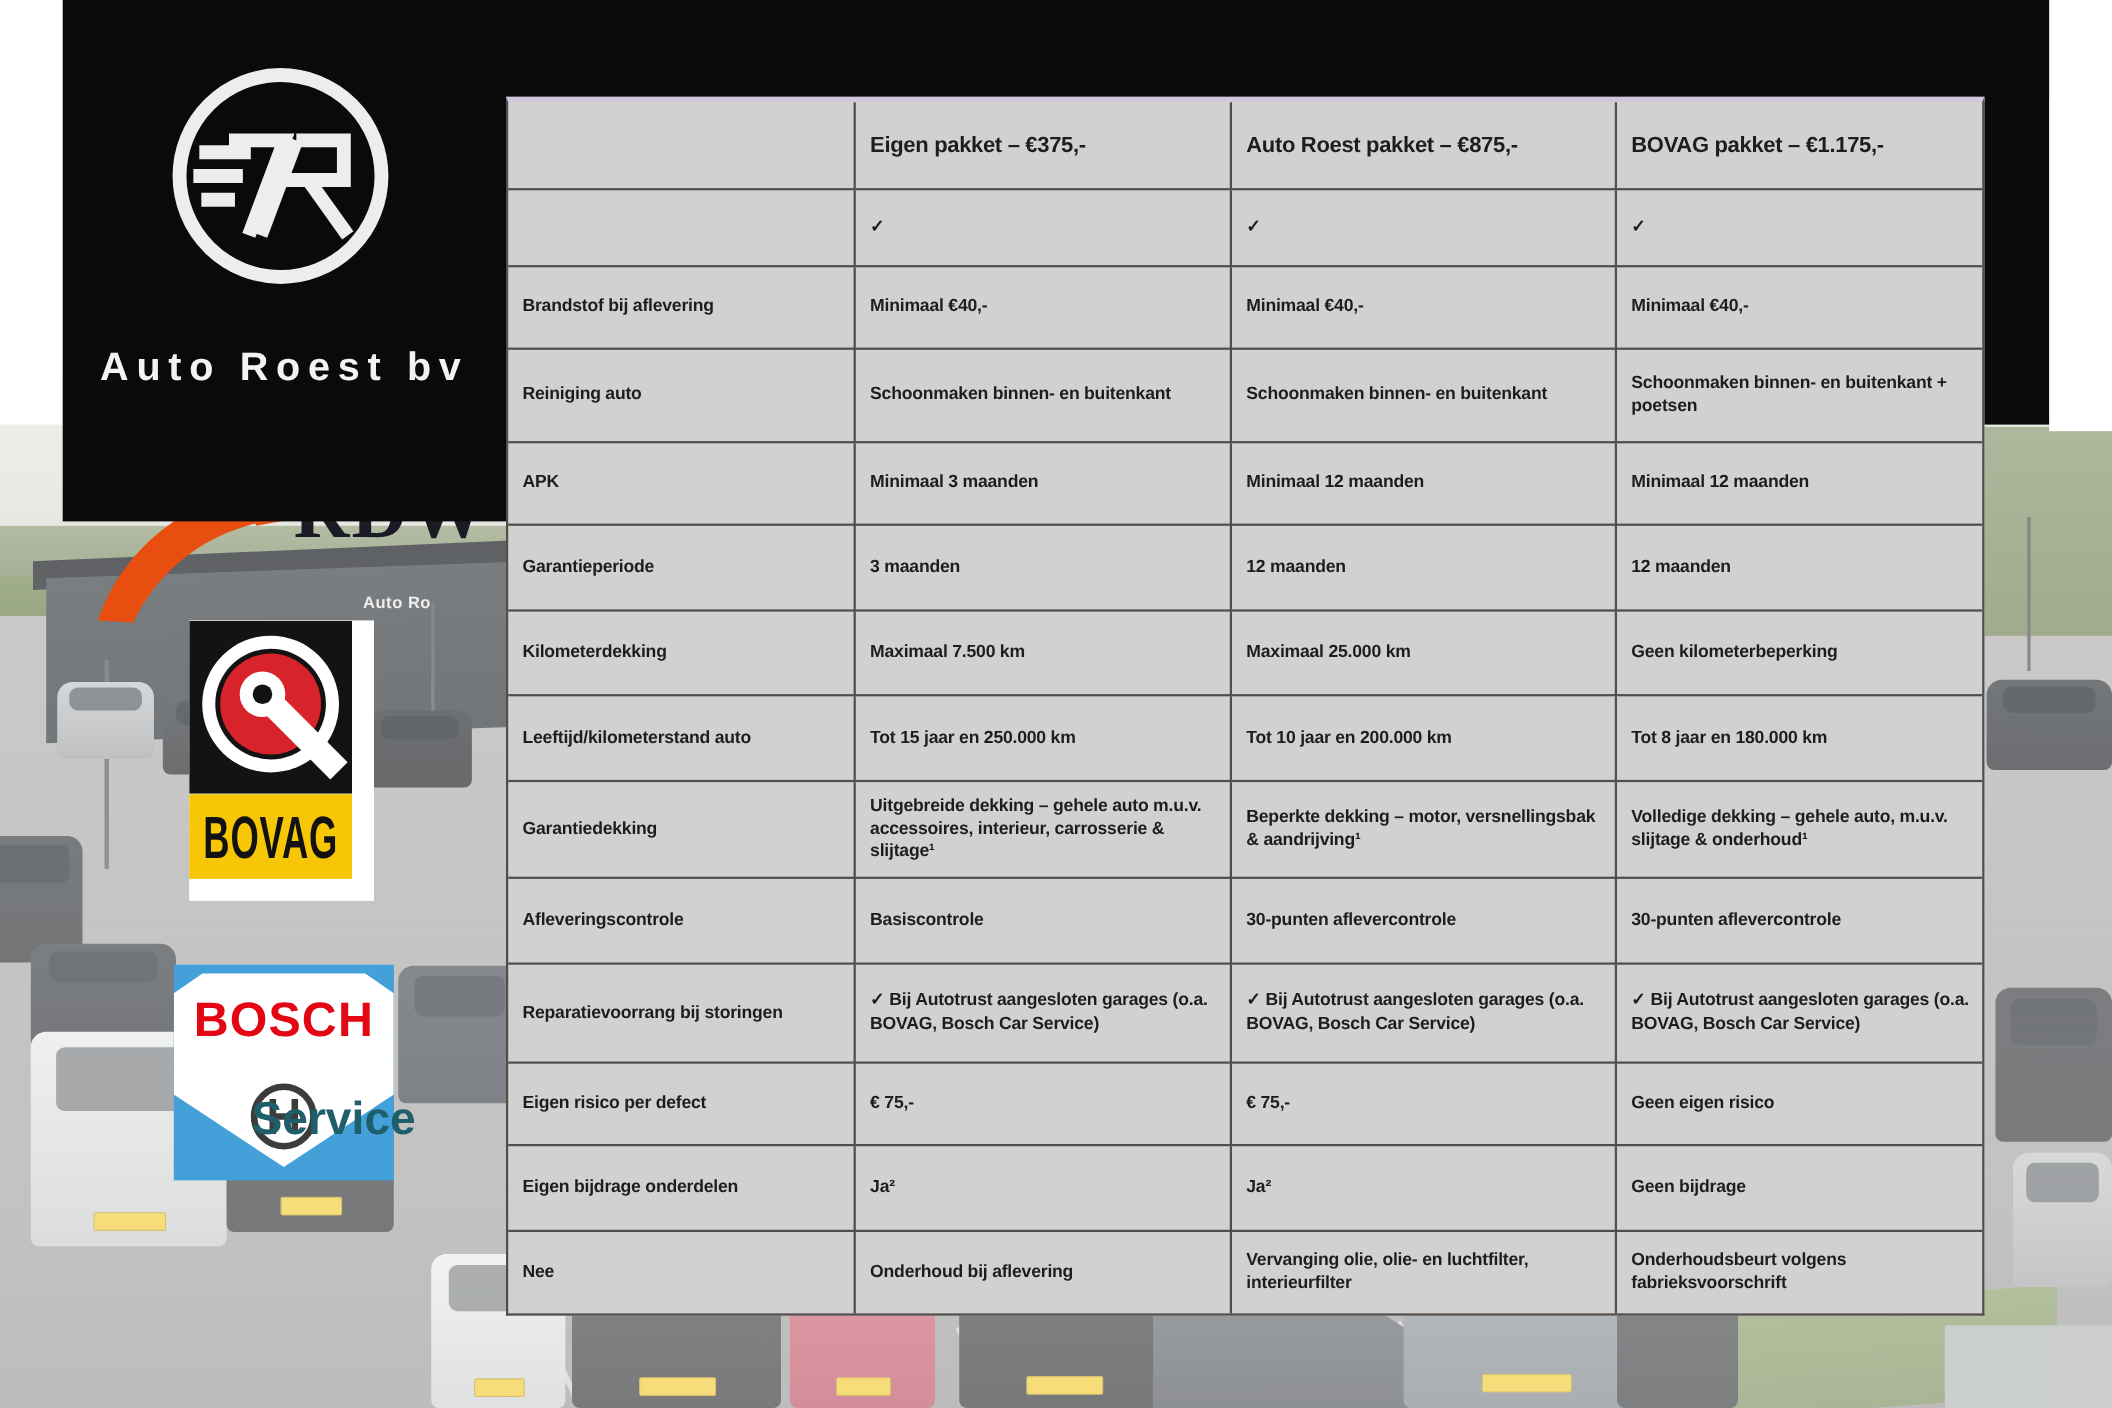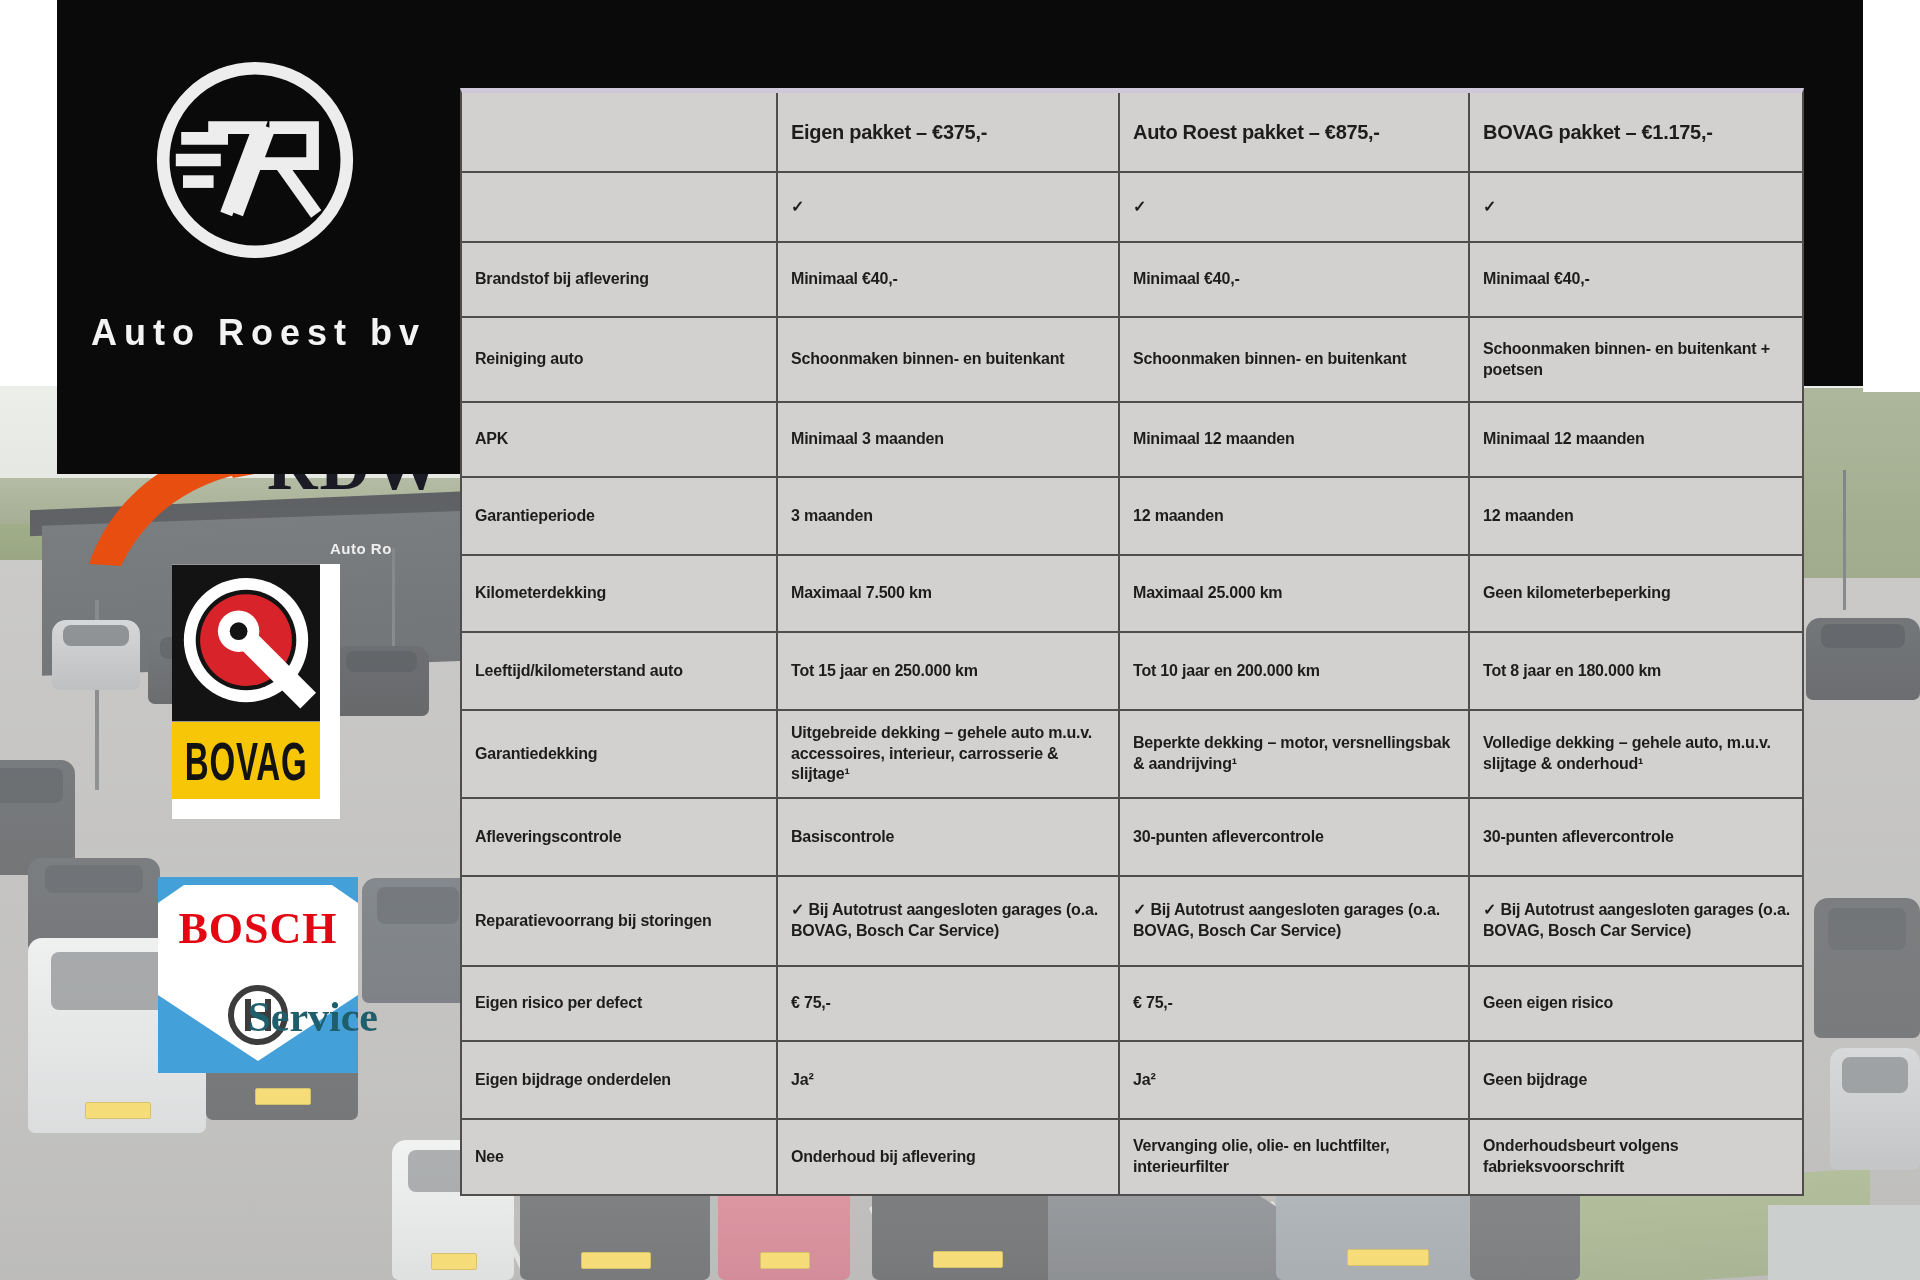--- a/index.html
+++ b/index.html
@@ -50,21 +50,21 @@
     font-weight:bold;color:#1b1b26;letter-spacing:2px;}
 
   
   .bovag-card{left:172px;top:564px;width:168px;height:255px;background:#ffffff;z-index:4;
     box-sizing:border-box;}
   .bovag-mark{width:148px;height:158px;display:block;}
   .bovag-band{width:148px;height:77px;background:#f6c607;display:flex;align-items:center;justify-content:center;}
   .bovag-word{font-size:46px;font-weight:bold;color:#121212;transform:scale(.72,1.18);letter-spacing:1px;}
 
   
-  .bosch-card{left:158px;top:877px;width:200px;height:196px;background:#44a0d8;z-index:4;font-family:Liberation Serif, serif;}
+  .bosch-card{left:158px;top:877px;width:200px;height:196px;background:#44a0d8;z-index:4;}
   .bosch-shield{position:absolute;inset:0;}
   .bosch-word1{left:0;top:26px;width:200px;text-align:center;color:#e30613;
     font-size:44px;font-weight:bold;letter-spacing:1px;}
   .bosch-word2{left:0;top:72px;width:220px;text-align:right;color:#1f5f6b;
     font-size:42px;font-weight:bold;margin-top:44px;}
 
   
   .pkg-table{
     left:460px;top:88px;width:1340px;z-index:7;
     background:#d3d1cf;border:2px solid #4f4e4c;border-top:5px solid #cfc7da;

